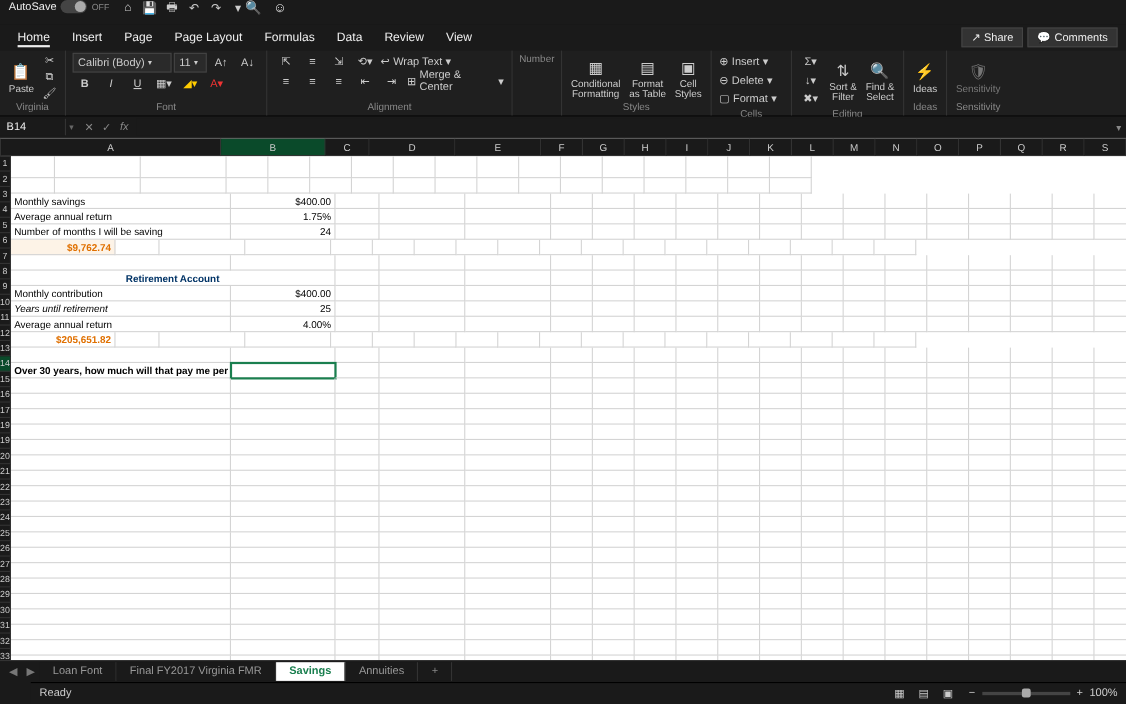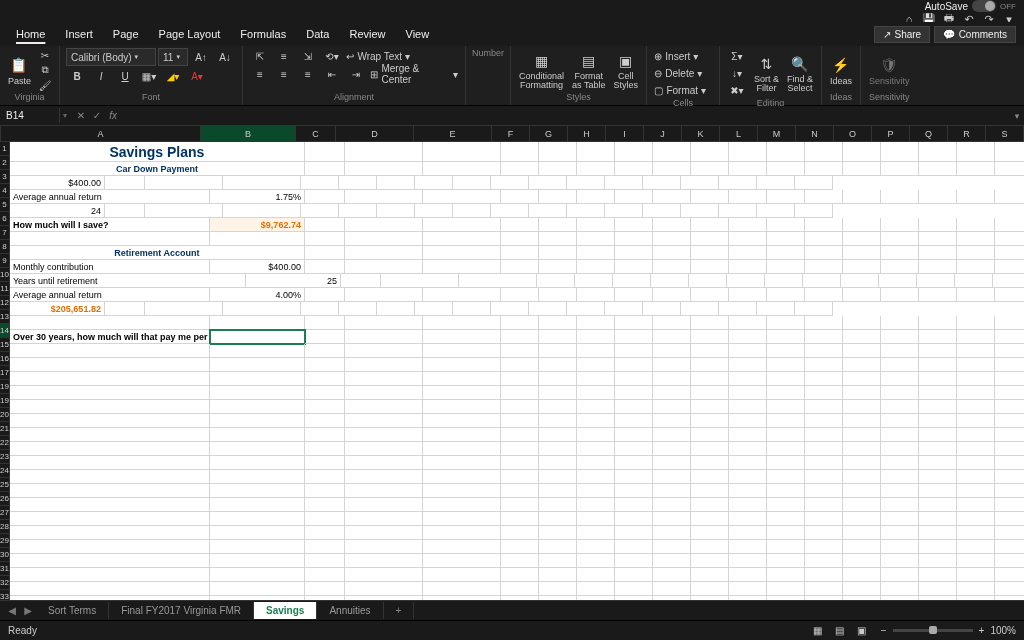--- a/index.html
+++ b/index.html
@@ -1,19 +1,19 @@
 <!DOCTYPE html>
 <html><head>
 <meta charset="utf-8">
 <style>
 * { margin: 0; padding: 0; box-sizing: border-box; font-family: -apple-system, "Segoe UI", sans-serif; }
 body { background: #1a1a1a; color: #ccc; width: 1024px; height: 640px; overflow: hidden; font-size: 11px; display: flex; flex-direction: column; }
 
 
-.titlebar { background: #1a1a1a; height: 22px; display: flex; align-items: flex-end; padding: 0 8px; color: #eee; flex-direction: column; }
+.titlebar { background: #1a1a1a; height: 22px; display: flex; align-items: flex-start; padding: 0 8px; color: #eee; }
 .titlebar .autosave { display: flex; align-items: center; gap: 4px; font-size: 10px; }
 .titlebar .toggle { width: 24px; height: 12px; background: #444; border-radius: 6px; position: relative; }
 .titlebar .toggle::after { content: ""; position: absolute; right: 1px; top: 1px; width: 10px; height: 10px; background: #aaa; border-radius: 50%; }
 .titlebar .qat { display: flex; gap: 6px; margin-left: 10px; }
 .titlebar .qat span { width: 14px; height: 14px; display: flex; align-items: center; justify-content: center; color: #ccc; font-size: 11px; cursor: pointer; }
 .titlebar .doc { flex: 1; text-align: center; font-size: 11px; color: #fff; }
 .titlebar .doc::before { content: "📄"; font-size: 10px; margin-right: 4px; color: #4a8; }
 .titlebar .right { display: flex; gap: 10px; font-size: 12px; }
 
 
@@ -66,21 +66,21 @@
 .cell.fillh { background:#fdf3e7; }
 
 
 .sheettabs { height: 20px; background:#1a1a1a; display:flex; align-items:center; padding:0 4px; gap:0; border-top:1px solid #333;}
 .nav-arrow { width:16px; color:#777; font-size:10px; text-align:center; cursor:pointer;}
 .stab { padding:3px 12px; font-size:10px; color:#999; border-right:1px solid #333; cursor:pointer; background:#1a1a1a;}
 .stab.active { background:#fff; color:#1a7f4f; font-weight:bold;}
 .stab.add { color:#888; }
 
 
-.status { height:20px; background:#1a1a1a; display:flex; align-items:center; padding:0 8px; font-size:10px; color:#ccc; border-top:1px solid #000;}
+.status { height:20px; background:#1a1a1a; display:flex; align-items:center; padding:0 8px; font-size:10px; color:#ccc; border-top:1px solid #000;margin-left:28px;}
 .status .sp { flex:1;}
 .view-btns { display:flex; gap:4px;}
 .view-btns span { width:18px; text-align:center; cursor:pointer; color:#ccc;}
 .zoom { display:flex; align-items:center; gap:6px; margin-left:10px;}
 .zoom-slider { width:80px; height:3px; background:#444; position:relative;}
 .zoom-slider::after { content:""; position:absolute; left:50%; top:-3px; width:8px; height:8px; background:#aaa; border-radius:2px; transform:translateX(-50%);}
 </style>
 </head>
 <body>
 
@@ -331,60 +331,59 @@
         <div class="rh">27</div>
         <div class="rh">28</div>
         <div class="rh">29</div>
         <div class="rh">30</div>
         <div class="rh">31</div>
         <div class="rh">32</div>
         <div class="rh">33</div>
       </div>
     <div class="cells" id="cells">
         <div class="row" style="height: 20px;">
-          <div class="cell title" style="width: 295px;">Savings Plans</div>
-          <div class="cell" style="width: 40px;"></div>
-          <div class="cell" style="width: 78px;"></div>
-          <div class="cell" style="width: 78px;"></div>
-          <div class="cell" style="width: 38px;"></div>
-          <div class="cell" style="width: 38px;"></div>
-          <div class="cell" style="width: 38px;"></div>
-          <div class="cell" style="width: 38px;"></div>
-          <div class="cell" style="width: 38px;"></div>
-          <div class="cell" style="width: 38px;"></div>
-          <div class="cell" style="width: 38px;"></div>
-          <div class="cell" style="width: 38px;"></div>
-          <div class="cell" style="width: 38px;"></div>
-          <div class="cell" style="width: 38px;"></div>
-          <div class="cell" style="width: 38px;"></div>
-          <div class="cell" style="width: 38px;"></div>
-          <div class="cell" style="width: 38px;"></div>
-          <div class="cell" style="width: 38px;"></div>
-        </div>
-        <div class="row">
-          <div class="cell subhdr" style="width: 295px;">Car Down Payment</div>
-          <div class="cell" style="width: 40px;"></div>
-          <div class="cell" style="width: 78px;"></div>
-          <div class="cell" style="width: 78px;"></div>
-          <div class="cell" style="width: 38px;"></div>
-          <div class="cell" style="width: 38px;"></div>
-          <div class="cell" style="width: 38px;"></div>
-          <div class="cell" style="width: 38px;"></div>
-          <div class="cell" style="width: 38px;"></div>
-          <div class="cell" style="width: 38px;"></div>
-          <div class="cell" style="width: 38px;"></div>
-          <div class="cell" style="width: 38px;"></div>
-          <div class="cell" style="width: 38px;"></div>
-          <div class="cell" style="width: 38px;"></div>
-          <div class="cell" style="width: 38px;"></div>
-          <div class="cell" style="width: 38px;"></div>
-          <div class="cell" style="width: 38px;"></div>
-          <div class="cell" style="width: 38px;"></div>
-        </div>
-        <div class="row">
+          <div class="cell" style="width: 40px;"></div>
+          <div class="cell" style="width: 78px;"></div>
+          <div class="cell" style="width: 78px;"></div>
+          <div class="cell" style="width: 38px;"></div>
+          <div class="cell" style="width: 38px;"></div>
+          <div class="cell" style="width: 38px;"></div>
+          <div class="cell" style="width: 38px;"></div>
+          <div class="cell" style="width: 38px;"></div>
+          <div class="cell" style="width: 38px;"></div>
+          <div class="cell" style="width: 38px;"></div>
+          <div class="cell" style="width: 38px;"></div>
+          <div class="cell" style="width: 38px;"></div>
+          <div class="cell" style="width: 38px;"></div>
+          <div class="cell" style="width: 38px;"></div>
+          <div class="cell" style="width: 38px;"></div>
+          <div class="cell" style="width: 38px;"></div>
+          <div class="cell" style="width: 38px;"></div>
+        </div>
+        <div class="row">
+          <div class="cell" style="width: 40px;"></div>
+          <div class="cell" style="width: 78px;"></div>
+          <div class="cell" style="width: 78px;"></div>
+          <div class="cell" style="width: 38px;"></div>
+          <div class="cell" style="width: 38px;"></div>
+          <div class="cell" style="width: 38px;"></div>
+          <div class="cell" style="width: 38px;"></div>
+          <div class="cell" style="width: 38px;"></div>
+          <div class="cell" style="width: 38px;"></div>
+          <div class="cell" style="width: 38px;"></div>
+          <div class="cell" style="width: 38px;"></div>
+          <div class="cell" style="width: 38px;"></div>
+          <div class="cell" style="width: 38px;"></div>
+          <div class="cell" style="width: 38px;"></div>
+          <div class="cell" style="width: 38px;"></div>
+          <div class="cell" style="width: 38px;"></div>
+          <div class="cell" style="width: 38px;"></div>
+        </div>
+        <div class="row">
+          <div class="cell" style="width: 200px;">Monthly savings</div>
           <div class="cell r" style="width: 95px;">$400.00</div>
           <div class="cell" style="width: 40px;"></div>
           <div class="cell" style="width: 78px;"></div>
           <div class="cell" style="width: 78px;"></div>
           <div class="cell" style="width: 38px;"></div>
           <div class="cell" style="width: 38px;"></div>
           <div class="cell" style="width: 38px;"></div>
           <div class="cell" style="width: 38px;"></div>
           <div class="cell" style="width: 38px;"></div>
           <div class="cell" style="width: 38px;"></div>
@@ -412,41 +411,41 @@
           <div class="cell" style="width: 38px;"></div>
           <div class="cell" style="width: 38px;"></div>
           <div class="cell" style="width: 38px;"></div>
           <div class="cell" style="width: 38px;"></div>
           <div class="cell" style="width: 38px;"></div>
           <div class="cell" style="width: 38px;"></div>
           <div class="cell" style="width: 38px;"></div>
           <div class="cell" style="width: 38px;"></div>
         </div>
         <div class="row">
+          <div class="cell" style="width: 200px;">Number of months I will be saving</div>
           <div class="cell r" style="width: 95px;">24</div>
           <div class="cell" style="width: 40px;"></div>
           <div class="cell" style="width: 78px;"></div>
           <div class="cell" style="width: 78px;"></div>
           <div class="cell" style="width: 38px;"></div>
           <div class="cell" style="width: 38px;"></div>
           <div class="cell" style="width: 38px;"></div>
           <div class="cell" style="width: 38px;"></div>
           <div class="cell" style="width: 38px;"></div>
           <div class="cell" style="width: 38px;"></div>
           <div class="cell" style="width: 38px;"></div>
           <div class="cell" style="width: 38px;"></div>
           <div class="cell" style="width: 38px;"></div>
           <div class="cell" style="width: 38px;"></div>
           <div class="cell" style="width: 38px;"></div>
           <div class="cell" style="width: 38px;"></div>
           <div class="cell" style="width: 38px;"></div>
           <div class="cell" style="width: 38px;"></div>
         </div>
         <div class="row">
-          <div class="cell bold" style="width: 200px;">How much will I save?</div>
           <div class="cell r orange fillh" style="width: 95px;">$9,762.74</div>
           <div class="cell" style="width: 40px;"></div>
           <div class="cell" style="width: 78px;"></div>
           <div class="cell" style="width: 78px;"></div>
           <div class="cell" style="width: 38px;"></div>
           <div class="cell" style="width: 38px;"></div>
           <div class="cell" style="width: 38px;"></div>
           <div class="cell" style="width: 38px;"></div>
           <div class="cell" style="width: 38px;"></div>
           <div class="cell" style="width: 38px;"></div>
@@ -515,21 +514,21 @@
           <div class="cell" style="width: 38px;"></div>
           <div class="cell" style="width: 38px;"></div>
           <div class="cell" style="width: 38px;"></div>
           <div class="cell" style="width: 38px;"></div>
           <div class="cell" style="width: 38px;"></div>
           <div class="cell" style="width: 38px;"></div>
           <div class="cell" style="width: 38px;"></div>
           <div class="cell" style="width: 38px;"></div>
         </div>
         <div class="row">
-          <div class="cell" style="width: 236px;">Years until retirement</div>
+          <div class="cell" style="width: 200px; font-style: italic;">Years until retirement</div>
           <div class="cell r" style="width: 95px;">25</div>
           <div class="cell" style="width: 40px;"></div>
           <div class="cell" style="width: 78px;"></div>
           <div class="cell" style="width: 78px;"></div>
           <div class="cell" style="width: 38px;"></div>
           <div class="cell" style="width: 38px;"></div>
           <div class="cell" style="width: 38px;"></div>
           <div class="cell" style="width: 38px;"></div>
           <div class="cell" style="width: 38px;"></div>
           <div class="cell" style="width: 38px;"></div>
@@ -1024,21 +1023,21 @@
           <div class="cell" style="width: 38px;"></div>
           <div class="cell" style="width: 38px;"></div>
         </div>
       </div>
   </div>
 </div>
 
 <div class="sheettabs">
   <span class="nav-arrow">◀</span>
   <span class="nav-arrow">▶</span>
-  <div class="stab">Sort Terms</div>
+  <div class="stab">Loan Font</div>
   <div class="stab">Final FY2017 Virginia FMR</div>
   <div class="stab active">Savings</div>
   <div class="stab">Annuities</div>
   <div class="stab add">+</div>
 </div>
 
 <div class="status">
   <span>Ready</span>
   <div class="sp"></div>
   <div class="view-btns">

